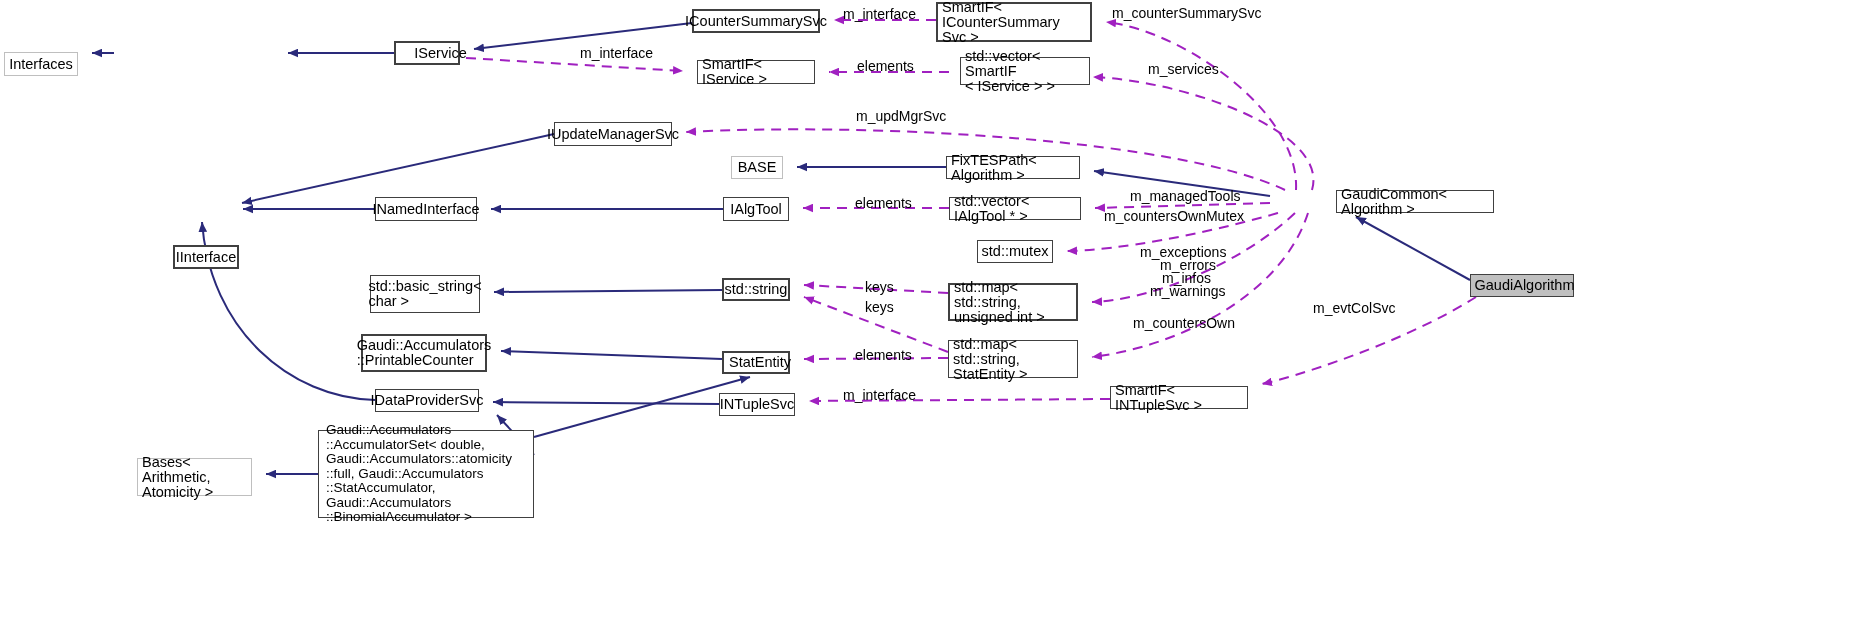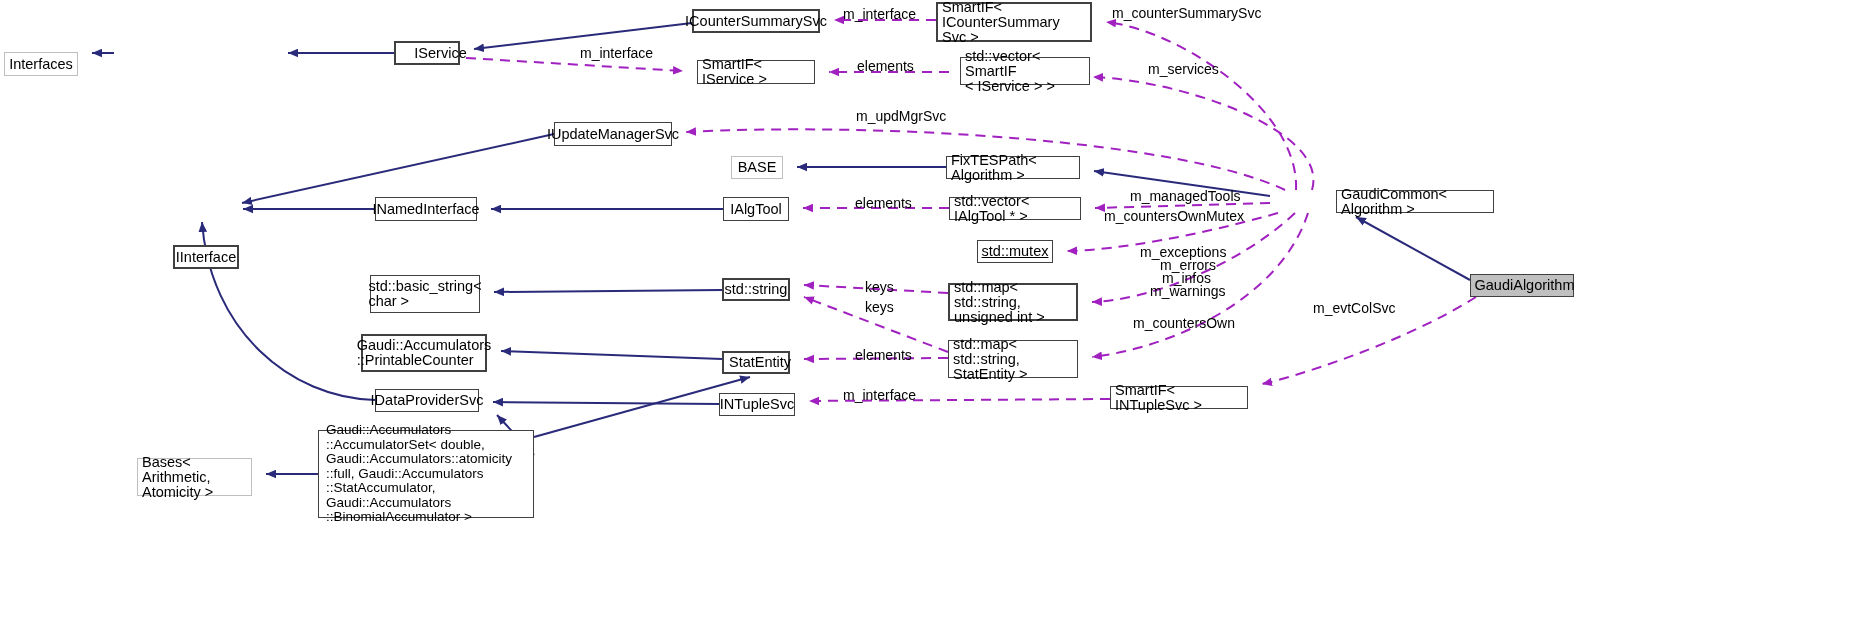--- a/index.html
+++ b/index.html
@@ -141,21 +141,21 @@
   <div class="node" style="left:375px; top:197px; width:102px; height:24px;">INamedInterface</div>
 
   <div class="node" style="left:723px; top:197px; width:66px; height:24px;">IAlgTool</div>
 
   <div class="node" style="left:949px; top:197px; width:132px; height:23px;">std::vector&lt; IAlgTool * &gt;</div>
 
   <div class="node" style="left:1336px; top:190px; width:158px; height:23px;">GaudiCommon&lt; Algorithm &gt;</div>
 
   <div class="node highlight" style="left:1470px; top:274px; width:104px; height:23px;">GaudiAlgorithm</div>
 
-  <div class="node" style="left:977px; top:240px; width:76px; height:23px;text-decoration:underline;">std::mutex</div>
+  <div class="node" style="left:977px; top:240px; width:76px; height:23px;">std::mutex</div>
 
   <div class="node" style="left:370px; top:275px; width:110px; height:38px;">std::basic_string&lt;
 char &gt;</div>
 
   <div class="node" style="left:722px; top:278px; width:68px; height:23px; border-width:2px;">std::string</div>
 
   <div class="node" style="left:948px; top:283px; width:130px; height:38px; border-width:2px;">std::map&lt; std::string,
 unsigned int &gt;</div>
 
   <div class="node" style="left:361px; top:334px; width:126px; height:38px; border-width:2px;">Gaudi::Accumulators

